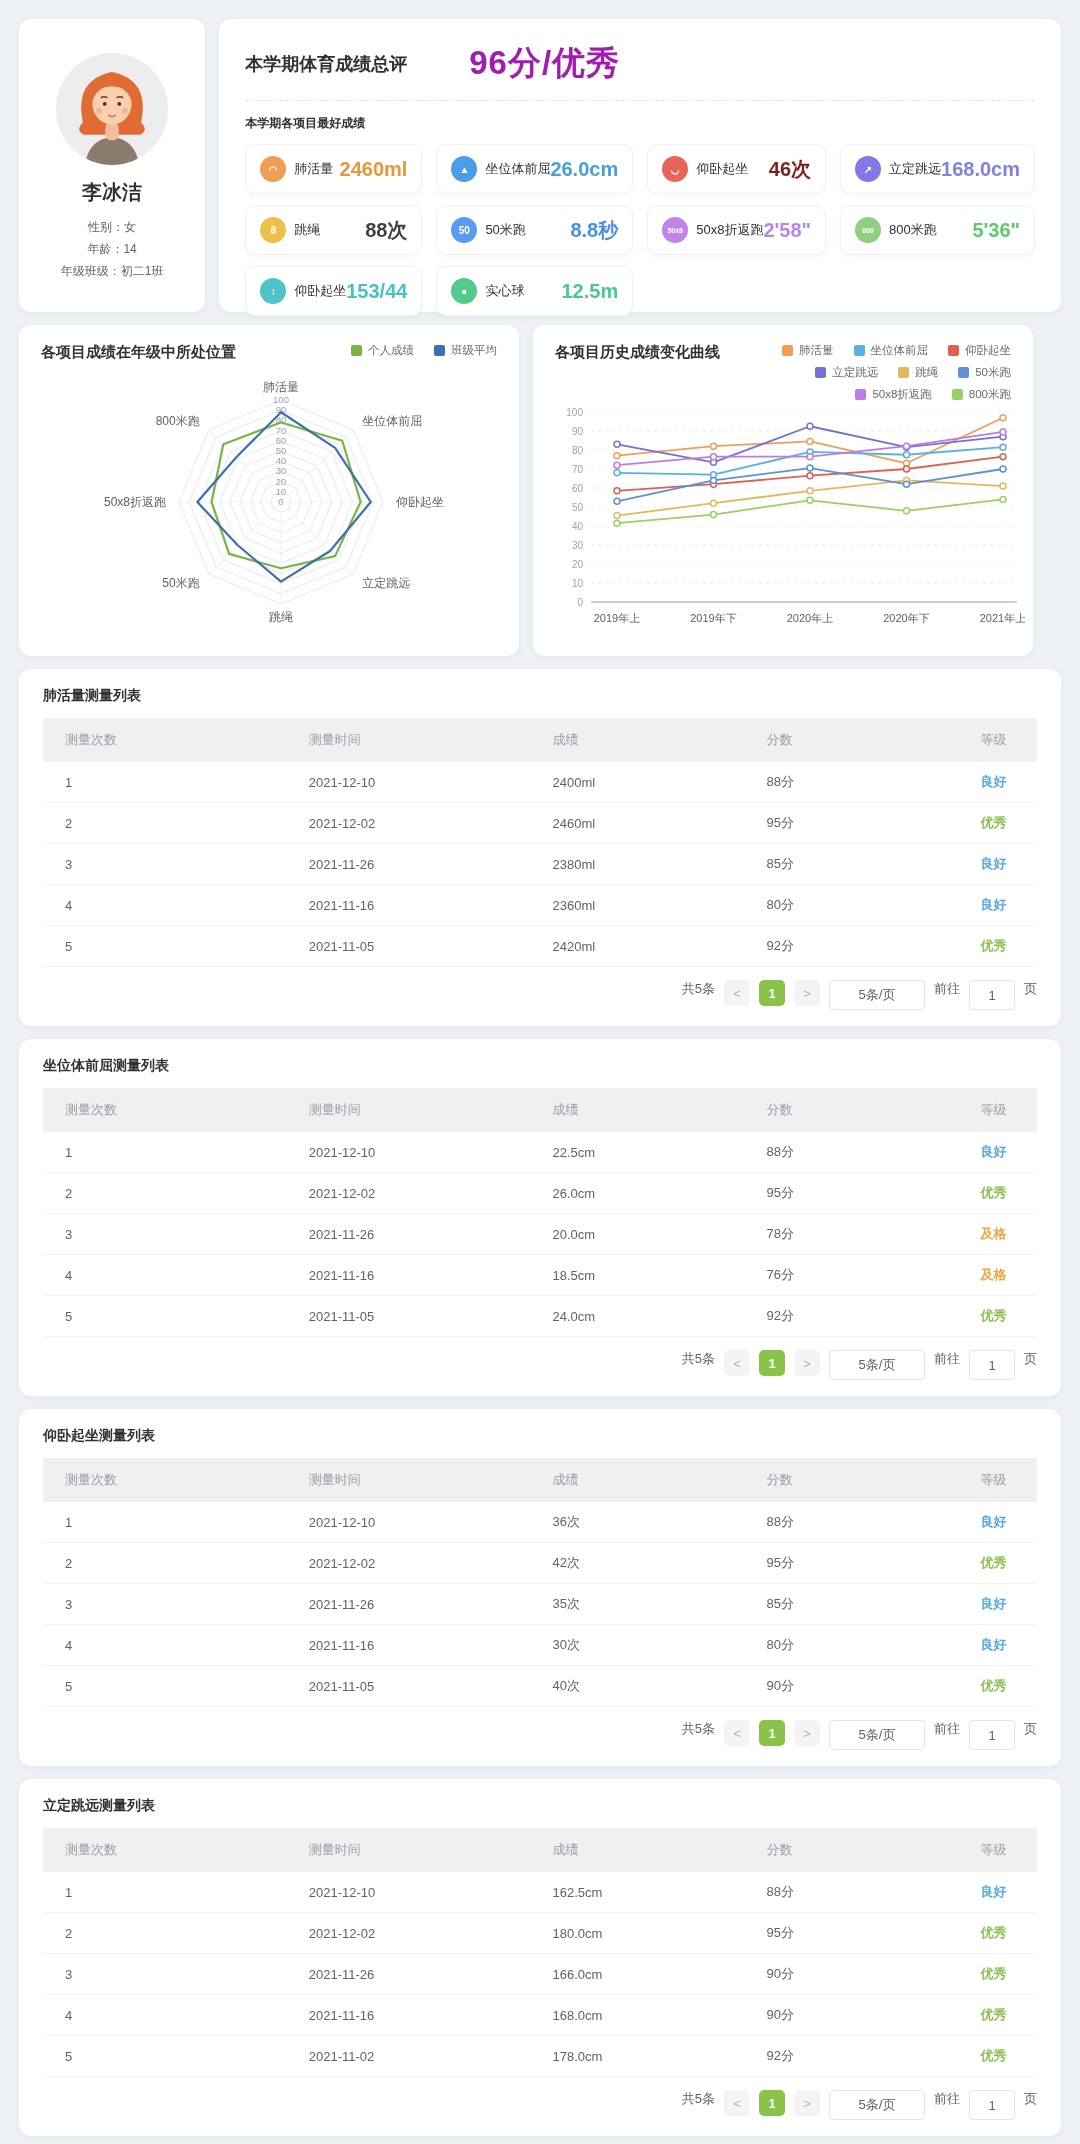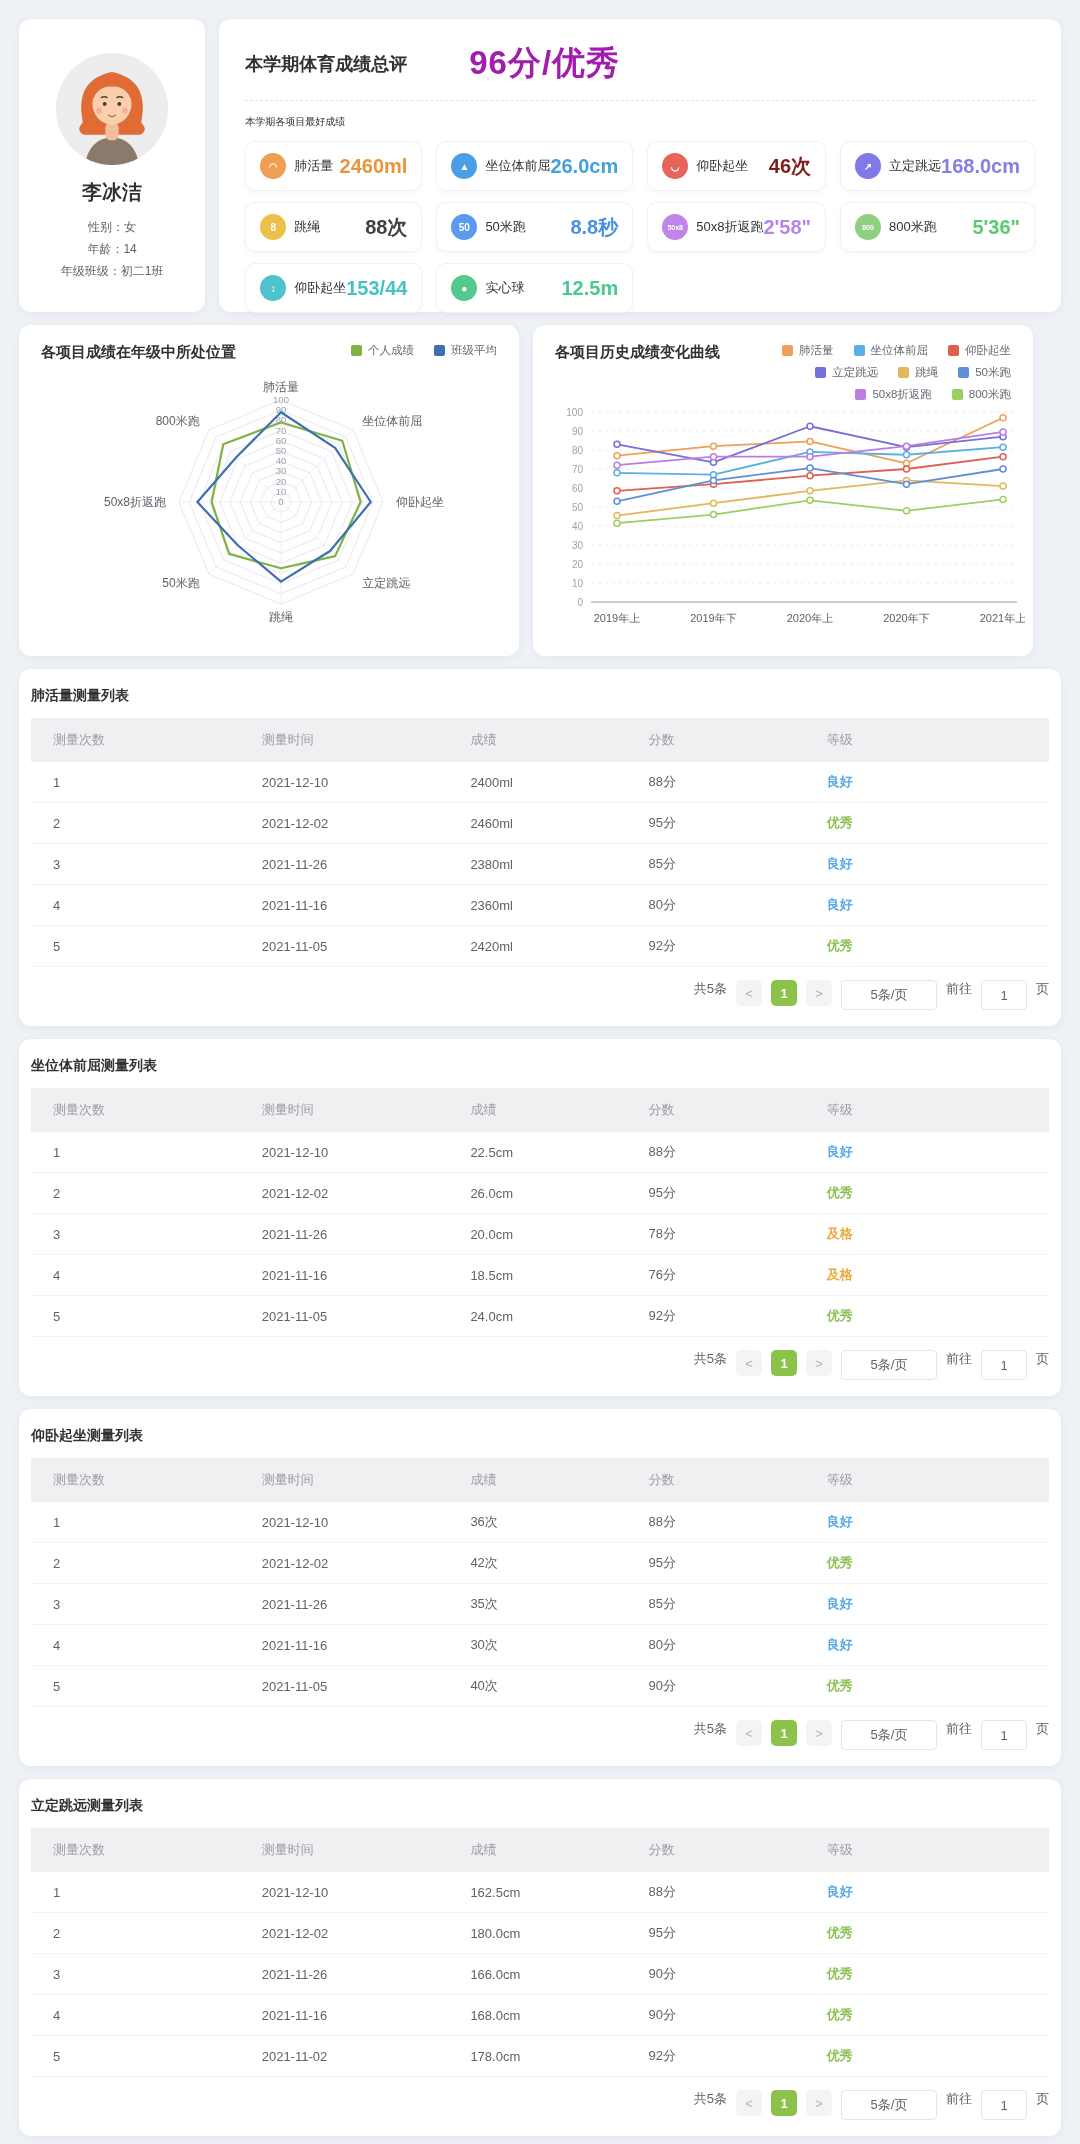--- a/index.html
+++ b/index.html
@@ -15,40 +15,40 @@
   .profile-name { font-size:20px; font-weight:bold; margin-top:14px; color:#303133; }
   .profile-fields { margin-top:10px; text-align:center; }
   .profile-field { font-size:12px; color:#606266; line-height:1.85; }
 
   
   .summary-card { flex:1; height:293px; padding:22px 26px 18px; }
   .summary-head { display:flex; align-items:center; }
   .summary-title { font-size:18px; font-weight:bold; }
   .summary-score { font-size:33px; font-weight:bold; color:#6ebe45; margin-left:62px; letter-spacing:1px; }
   .summary-divider { border-bottom:1px dashed #e0e3e8; margin:14px 0 14px; }
-  .summary-subtitle { font-size:10px; font-weight:normal; margin-bottom:12px; }
+  .summary-subtitle { font-size:12px; font-weight:bold; margin-bottom:12px; }
   .best-grid { display:grid; grid-template-columns:repeat(4,1fr); gap:11px 14px; }
   .best-item { border:1px solid #f0f1f4; box-shadow:0 2px 6px rgba(31,45,61,.03); border-radius:10px; padding:10px 14px; display:flex; align-items:center; height:50px; background:#fff; }
   .best-icon { width:26px; height:26px; min-width:26px; border-radius:50%; color:#fff; display:flex; align-items:center; justify-content:center; font-size:10px; font-weight:bold; }
   .best-icon.small-text { font-size:7px; }
   .best-label { font-size:13px; color:#303133; margin-left:8px; white-space:nowrap; }
   .best-value { margin-left:auto; font-size:20px; font-weight:bold; white-space:nowrap; }
 
   
   .chart-card { width:500px; height:331px; padding:18px 22px; }
   .chart-head { display:flex; align-items:flex-start; }
   .chart-title { font-size:15px; font-weight:bold; white-space:nowrap; }
   .legend { display:flex; flex-wrap:wrap; margin-left:auto; justify-content:flex-end; column-gap:20px; row-gap:7px; max-width:330px; }
   .legend-item { display:flex; align-items:center; gap:6px; font-size:11.5px; color:#666a73; white-space:nowrap; }
   .legend-swatch { width:11px; height:11px; border-radius:2px; display:inline-block; }
 
   
-  .table-card { width:100%; padding:18px 12px 16px; margin-bottom:13px; }
+  .table-card { width:100%; padding:18px 24px 16px; margin-bottom:13px; }
   .table-title { font-size:14px; font-weight:bold; margin-bottom:13px; }
-  .t-row { display:grid; grid-template-columns:20.5% 20.5% 17.5% 17.5% auto; align-items:center; }
+  .t-row { display:grid; grid-template-columns:20.5% 20.5% 17.5% 17.5% auto; align-items:center;gap:40px; }
   .t-header { background:#f0f0f2; height:44px; color:#9a9da6; font-size:13px; }
   .t-cell { padding-left:22px; }
   .t-body .t-row { height:41px; font-size:13px; color:#5f6368; border-bottom:1px solid #f1f2f5; }
   .grade { font-weight:bold; font-size:13px; }
   .pagination { display:flex; align-items:flex-start; justify-content:flex-end; gap:9px; margin-top:13px; font-size:13px; color:#606266; }
   .pg-btn { width:26px; height:26px; border:none; border-radius:5px; background:#f4f4f5; color:#aeb1b8; font-size:13px; cursor:pointer; display:flex; align-items:center; justify-content:center; }
   .pg-page { width:26px; height:26px; border:none; border-radius:5px; background:#8bc34a; color:#fff; font-size:13px; font-weight:bold; cursor:pointer; display:flex; align-items:center; justify-content:center; }
   .pg-size { height:30px; min-width:96px; border:1px solid #e2e5ea; border-radius:4px; display:flex; align-items:center; justify-content:center; padding:0 12px; background:#fff; cursor:pointer; }
   .pg-goto { height:30px; width:46px; border:1px solid #e2e5ea; border-radius:4px; display:flex; align-items:center; justify-content:center; background:#fff; cursor:text; }
 

